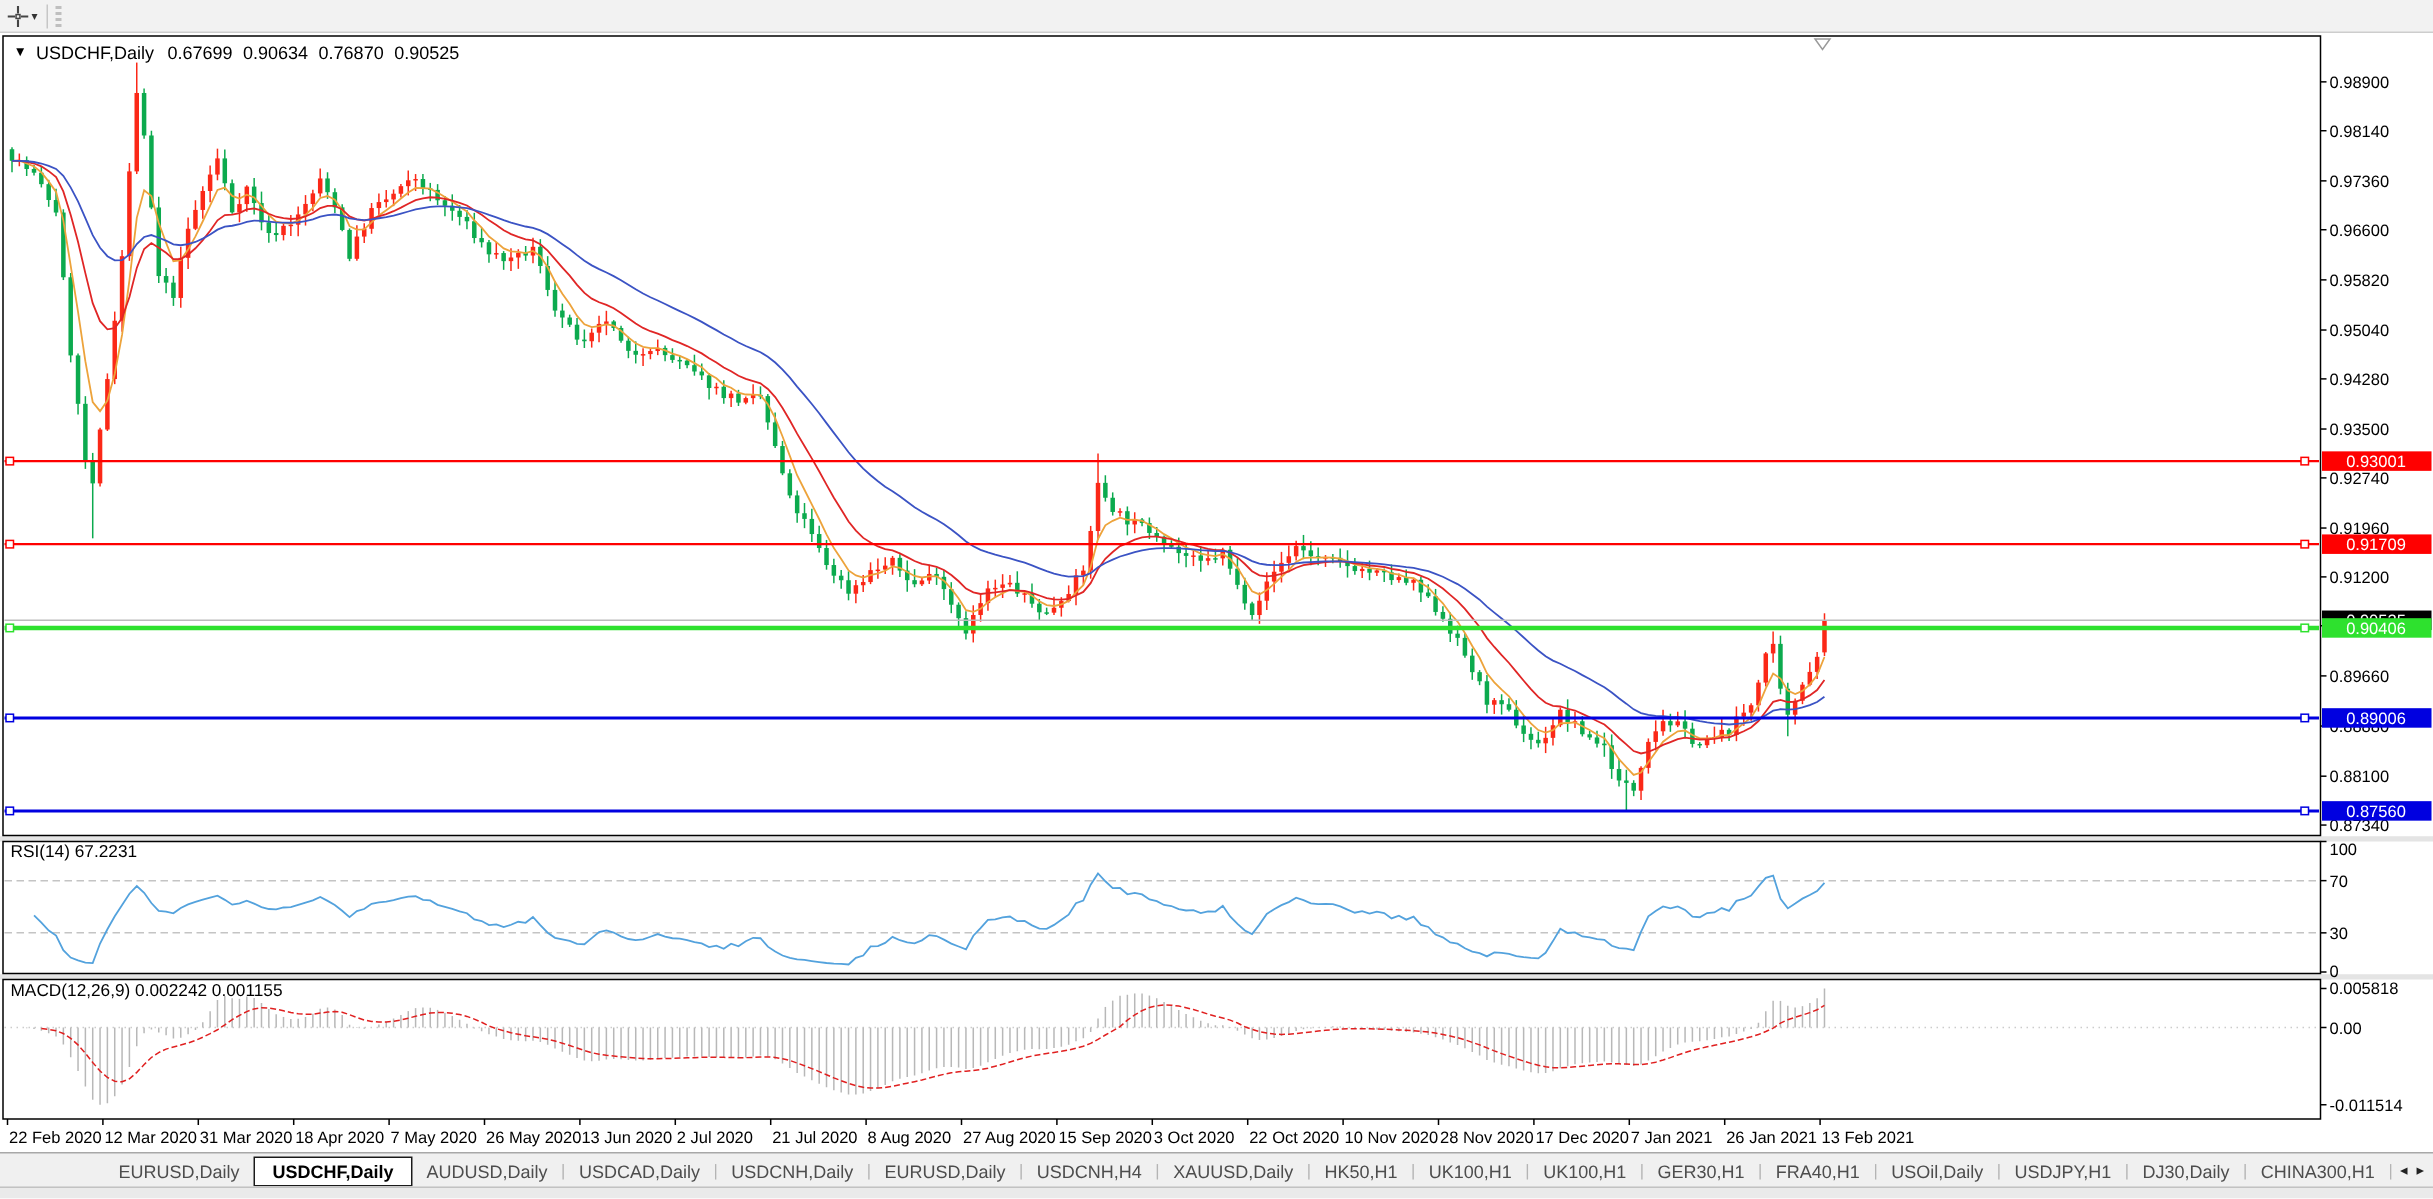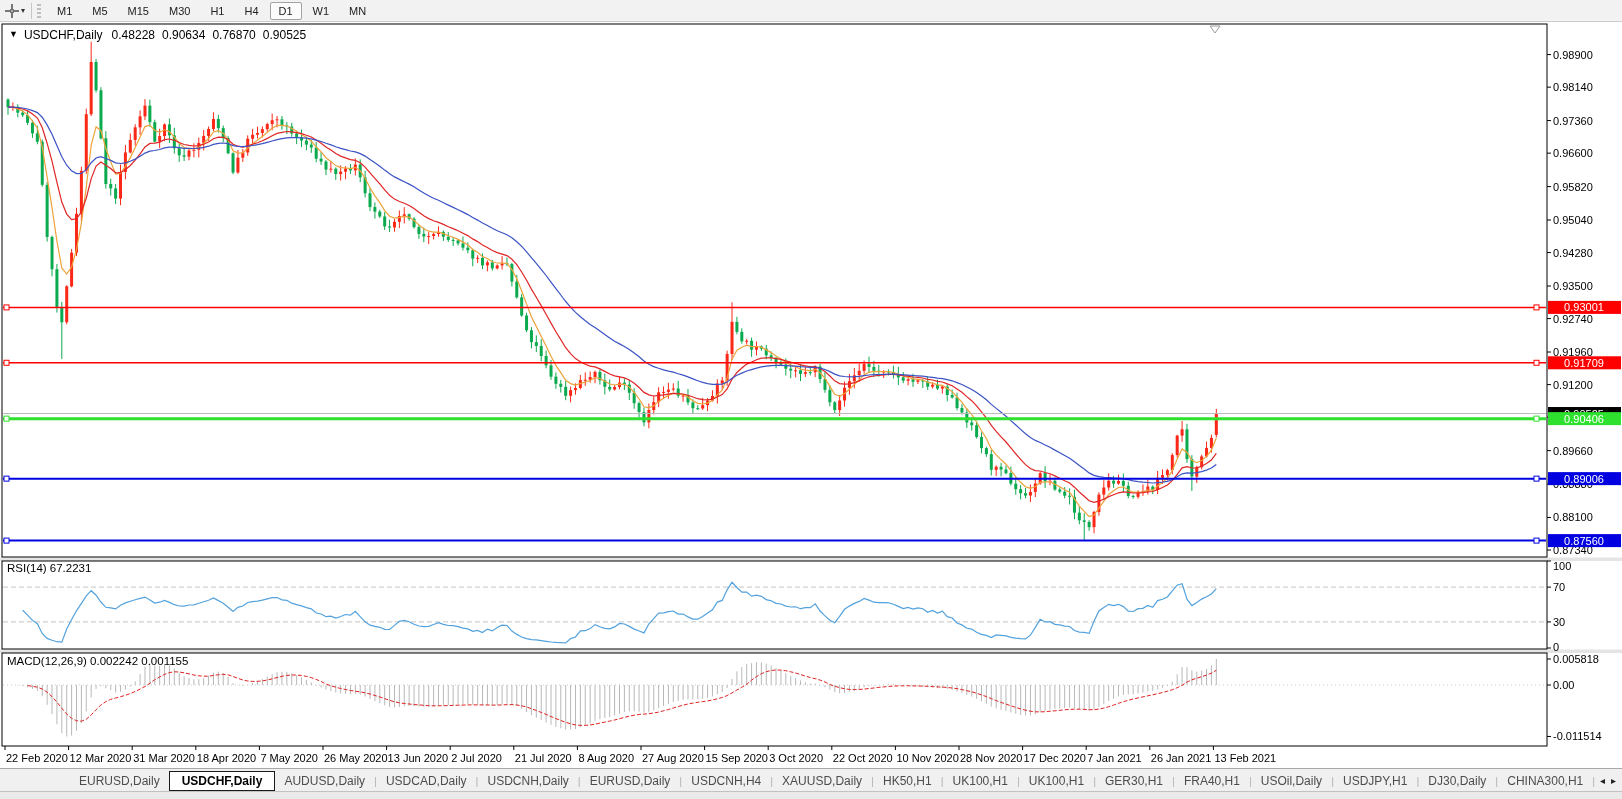--- a/index.html
+++ b/index.html
@@ -928,37 +928,26 @@
         <line x1="7" y1="0" x2="7" y2="5" stroke="#444" stroke-width="1.4"></line>
         <line x1="7" y1="9" x2="7" y2="14" stroke="#444" stroke-width="1.4"></line>
         <line x1="0" y1="7" x2="5" y2="7" stroke="#444" stroke-width="1.4"></line>
         <line x1="9" y1="7" x2="14" y2="7" stroke="#444" stroke-width="1.4"></line>
         <rect x="5.7" y="5.7" width="2.6" height="2.6" fill="none" stroke="#444"></rect>
       </svg>
     </span>
     <span class="tool-caret">▾</span>
     <span class="vsep"></span>
     <span class="grip"></span>
-    <span id="tf-buttons" style="display:flex">
-        <div class="tf-btn">M1</div>
-        <div class="tf-btn">M5</div>
-        <div class="tf-btn">M15</div>
-        <div class="tf-btn">M30</div>
-        <div class="tf-btn">H1</div>
-        <div class="tf-btn">H4</div>
-        <div class="tf-btn active">D1</div>
-        <div class="tf-btn">W1</div>
-        <div class="tf-btn">MN</div>
-      </span>
   </div>
 
   <div class="title-overlay">
     <span class="title-caret">▼</span>
     <span class="title-sym">USDCHF,Daily</span>
-    <span class="title-num">0.48228</span>
+    <span class="title-num">0.67699</span>
     <span class="title-num">0.90634</span>
     <span class="title-num">0.76870</span>
     <span class="title-num">0.90525</span>
   </div>
 
   <div class="ind-label" style="left:7px;top:562px">RSI(14) 67.2231</div>
   <div class="ind-label" style="left:7px;top:655px">MACD(12,26,9) 0.002242 0.001155</div>
 
   <div class="tabbar">
     <div class="tabs-row" id="tabs-row">

